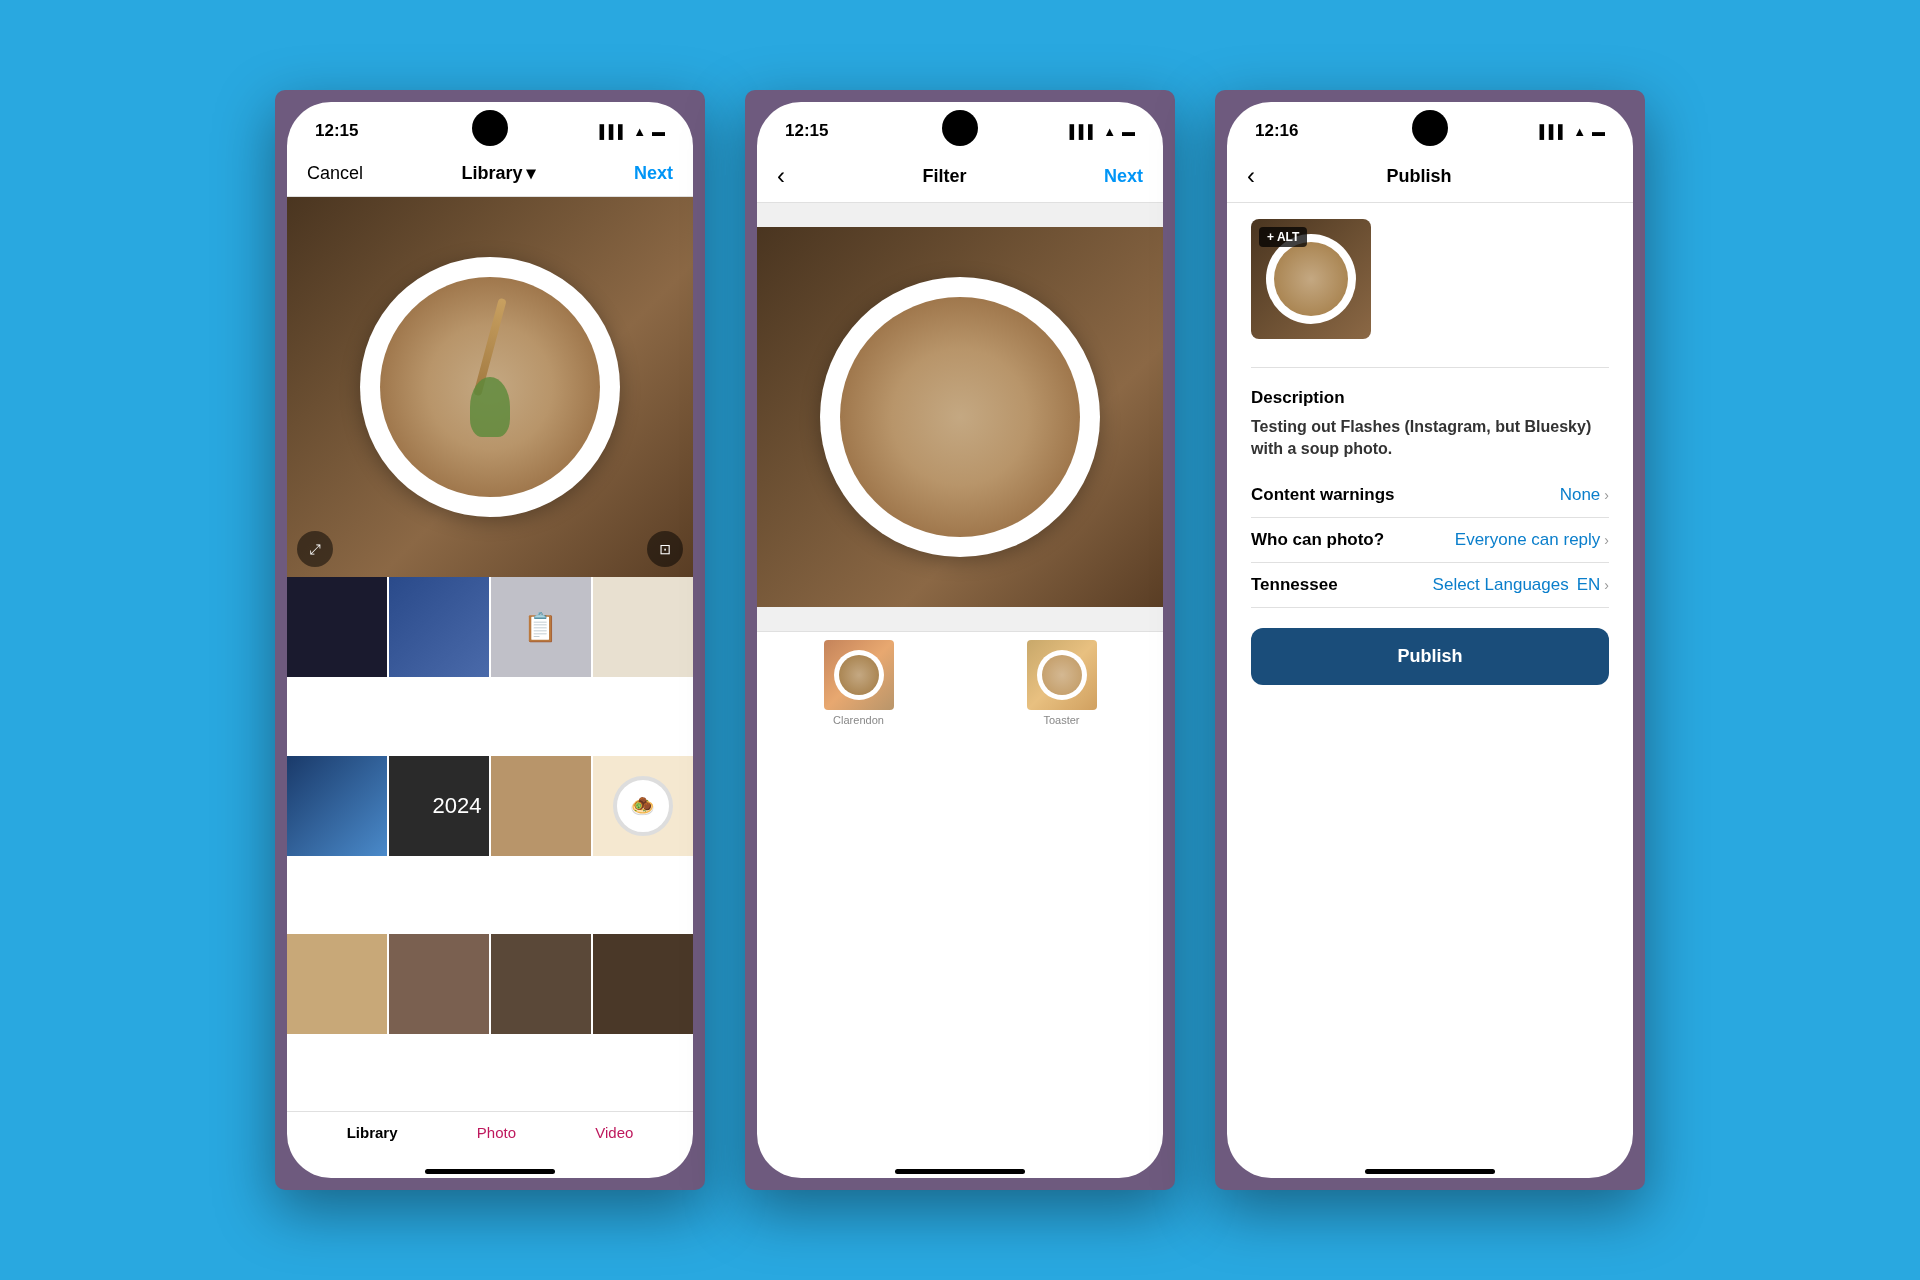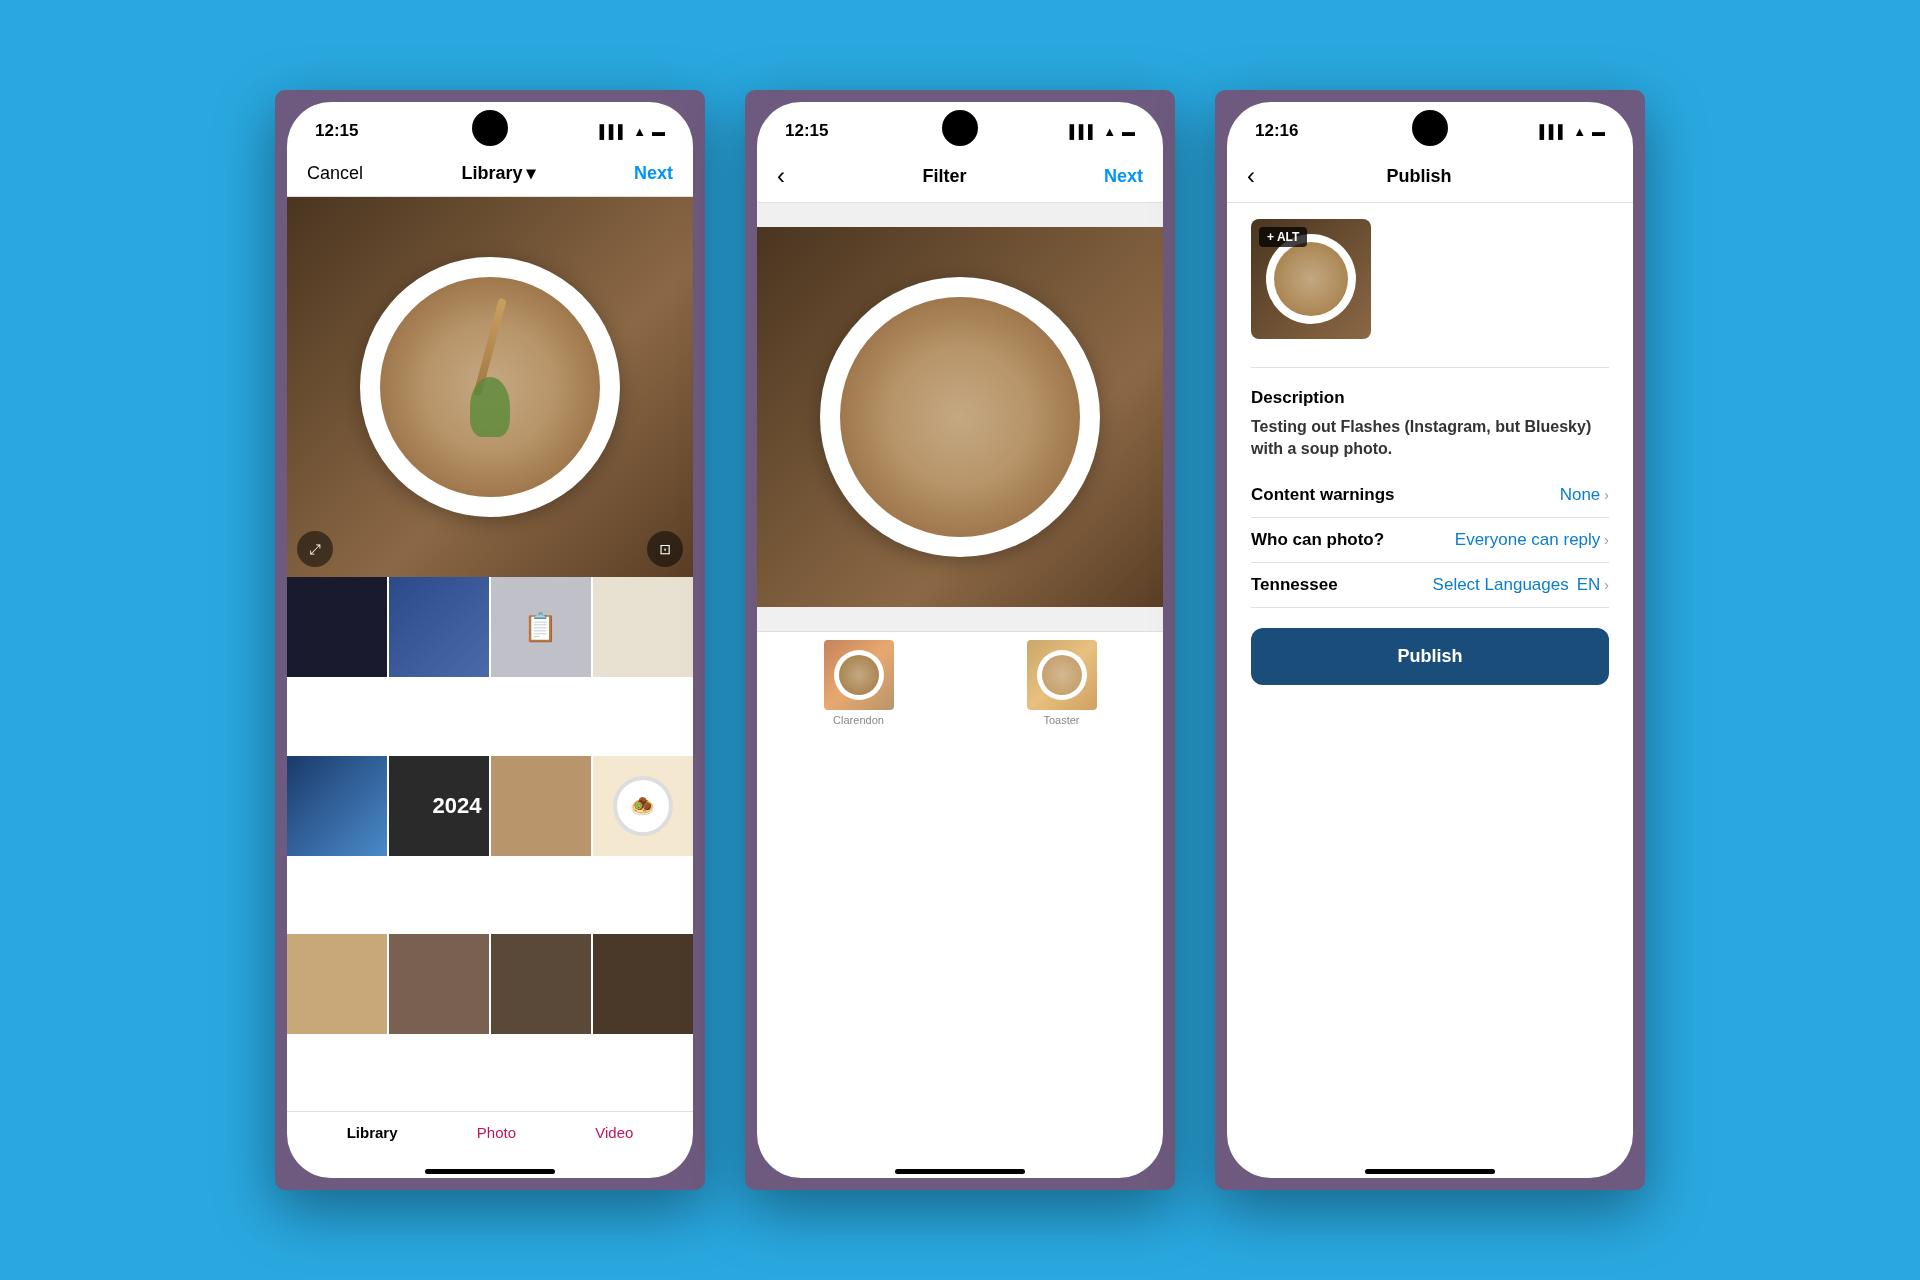--- a/index.html
+++ b/index.html
@@ -460,21 +460,21 @@
         <div class="thumb-item light">
           <div class="thumb-inner" style="background:#c0c0c8; font-size:28px; color:#6a6a8a;">📋</div>
         </div>
         <div class="thumb-item">
           <div class="thumb-inner" style="background:#e8e0d0;"></div>
         </div>
         <div class="thumb-item">
           <div class="thumb-inner" style="background:linear-gradient(135deg,#1a3a6a,#4a8aca);"></div>
         </div>
         <div class="thumb-item">
-          <div class="thumb-inner" style="background:#2a2a2a; color:white; font-size:22px; font-weight:700;padding-left:36px;">2024</div>
+          <div class="thumb-inner" style="background:#2a2a2a; color:white; font-size:22px; font-weight:400;padding-left:36px;">2024</div>
         </div>
         <div class="thumb-item warm">
           <div class="thumb-inner" style="background:#b8956a;"></div>
         </div>
         <div class="thumb-item">
           <div class="thumb-inner" style="background:#f5e8d0;">
             <div style="width:60px;height:60px;border-radius:50%;background:white;border:4px solid #ddd;display:flex;align-items:center;justify-content:center;font-size:20px;">🧆</div>
           </div>
         </div>
         <div class="thumb-item">

